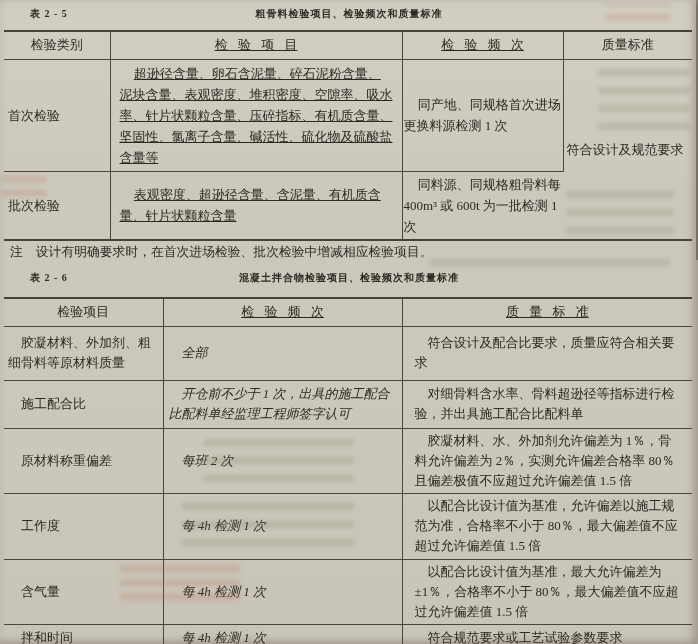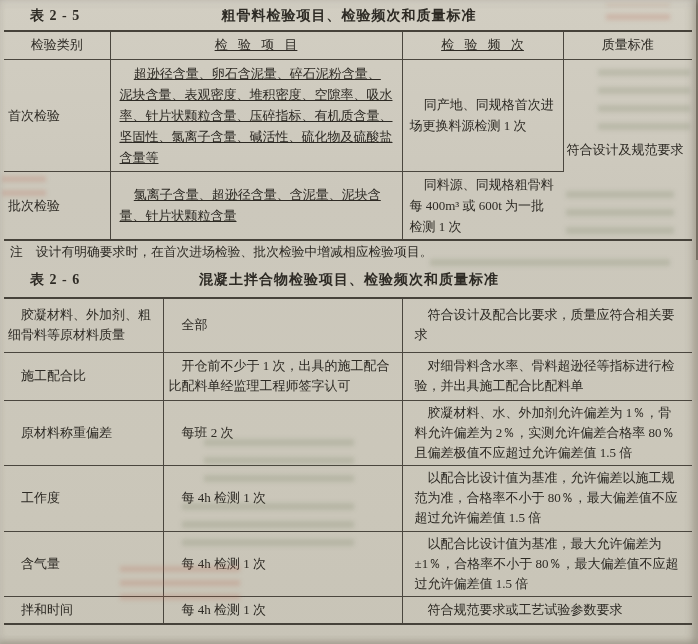--- a/index.html
+++ b/index.html
@@ -9,44 +9,44 @@
     background:linear-gradient(180deg,#d2cec2 0%,#ccc8bc 30%,#cbc7ba 70%,#c8c4b7 100%);
     font-family:"Liberation Serif","DejaVu Serif",serif;
     color:#2d2a24;
     overflow:hidden;
   }
   .page::after{
     content:"";position:absolute;inset:0;pointer-events:none;
     box-shadow:inset -5px 0 8px rgba(80,70,55,.30), inset 0 3px 5px rgba(255,255,255,.25), inset 0 -3px 6px rgba(90,80,60,.18);
   }
   .edge{position:absolute;top:0;right:0;width:2px;height:260px;background:rgba(60,52,40,.55);filter:blur(.5px);}
-  .caption{position:absolute;left:0;width:100%;height:20px;font-weight:700;font-size:14px;}
+  .caption{position:absolute;left:0;width:100%;height:20px;font-weight:700;font-size:10px;}
   .caption .lbl{position:absolute;left:30px;top:0;letter-spacing:1px;}
   .caption .ttl{position:absolute;left:0;top:0;width:100%;text-align:center;letter-spacing:1px;}
   #cap25{top:7px;}
   #cap26{top:271px;}
   .note{position:absolute;left:10px;top:244px;font-size:12.8px;}
   .note .np{margin-right:13px;}
   table{border-collapse:collapse;table-layout:fixed;position:absolute;left:4px;width:688px;
         border-top:2px solid #46423a;border-bottom:2px solid #46423a;}
   #t25{top:30px;}
   #t26{top:297px;}
   th,td{border-bottom:1px solid #4a463e;font-weight:400;font-size:13px;vertical-align:middle;
         padding:1px 4px;overflow:hidden;}
   td:not(:last-child),th:not(:last-child){border-right:1px solid #4a463e;}
   th{text-align:center;font-size:13px;padding:2px 2px;}
   .sp{word-spacing:7px;text-decoration:underline;}
   .cat{text-align:left;}
   #t25 td{line-height:21px;}
   #t26 td{line-height:20px;}
-  .para{text-align:left;text-indent:1.1em;padding:2px 7px;}
+  .para{text-align:left;text-indent:1.1em;padding:2px 1px;}
   .items25{padding:2px 8px 2px 9px;text-decoration:underline;}
   .qs25{text-align:left;padding:1px 2px 1px 3px;border-bottom:2px solid #46423a;}
   .itm26{padding:2px 4px;text-indent:1em;}
-  .frq26{padding:2px 4px 2px 5px;text-indent:1em;}
+  .frq26{padding:2px 4px 2px 5px;text-indent:1em;font-style:italic;}
   .std26{padding:2px 12px;text-indent:1em;}
   .bleed{position:absolute;pointer-events:none;filter:blur(2px);}
   .bleed.g{background:repeating-linear-gradient(0deg,rgba(118,128,98,.22) 0 7px,transparent 7px 18px);}
   .bleed.r{background:repeating-linear-gradient(0deg,rgba(185,100,78,.22) 0 6px,transparent 6px 14px);}
 </style>
 </head>
 <body>
 
 <div class="page">
 
@@ -70,21 +70,21 @@
       <th>质量标准</th>
     </tr>
     <tr style="height:112px">
       <td class="cat">首次检验</td>
       <td class="para items25">超逊径含量、卵石含泥量、碎石泥粉含量、泥块含量、表观密度、堆积密度、空隙率、吸水率、针片状颗粒含量、压碎指标、有机质含量、坚固性、氯离子含量、碱活性、硫化物及硫酸盐含量等</td>
       <td class="para">同产地、同规格首次进场更换料源检测 1 次</td>
       <td class="qs25" rowspan="2">符合设计及规范要求</td>
     </tr>
     <tr style="height:68px">
       <td class="cat">批次检验</td>
-      <td class="para items25">氯离子含量、超逊径含量、含泥量、泥块含量、针片状颗粒含量</td>
+      <td class="para items25">表观密度、超逊径含量、含泥量、有机质含量、针片状颗粒含量</td>
       <td class="para">同料源、同规格粗骨料每 400m³ 或 600t 为一批检测 1 次</td>
     </tr>
   </tbody>
     </table>
 
   <div class="note">
     <span class="np">注</span><span>设计有明确要求时，在首次进场检验、批次检验中增减相应检验项目。</span>
   </div>
 
   <div class="caption" id="cap26">
@@ -92,20 +92,25 @@
     <span class="ttl">混凝土拌合物检验项目、检验频次和质量标准</span>
   </div>
 
   <table id="t26">
     <colgroup>
         <col style="width:159px">
         <col style="width:239px">
         <col style="width:290px">
       </colgroup>
     <tbody>
+        <tr style="height:28px">
+      <th>检验项目</th>
+      <th class="sp">检 验 频 次</th>
+      <th class="sp">质 量 标 准</th>
+    </tr>
     <tr style="height:54px">
       <td class="itm26">胶凝材料、外加剂、粗细骨料等原材料质量</td>
       <td class="frq26">全部</td>
       <td class="std26">符合设计及配合比要求，质量应符合相关要求</td>
     </tr>
     <tr style="height:48px">
       <td class="itm26">施工配合比</td>
       <td class="frq26">开仓前不少于 1 次，出具的施工配合比配料单经监理工程师签字认可</td>
       <td class="std26">对细骨料含水率、骨料超逊径等指标进行检验，并出具施工配合比配料单</td>
     </tr>

